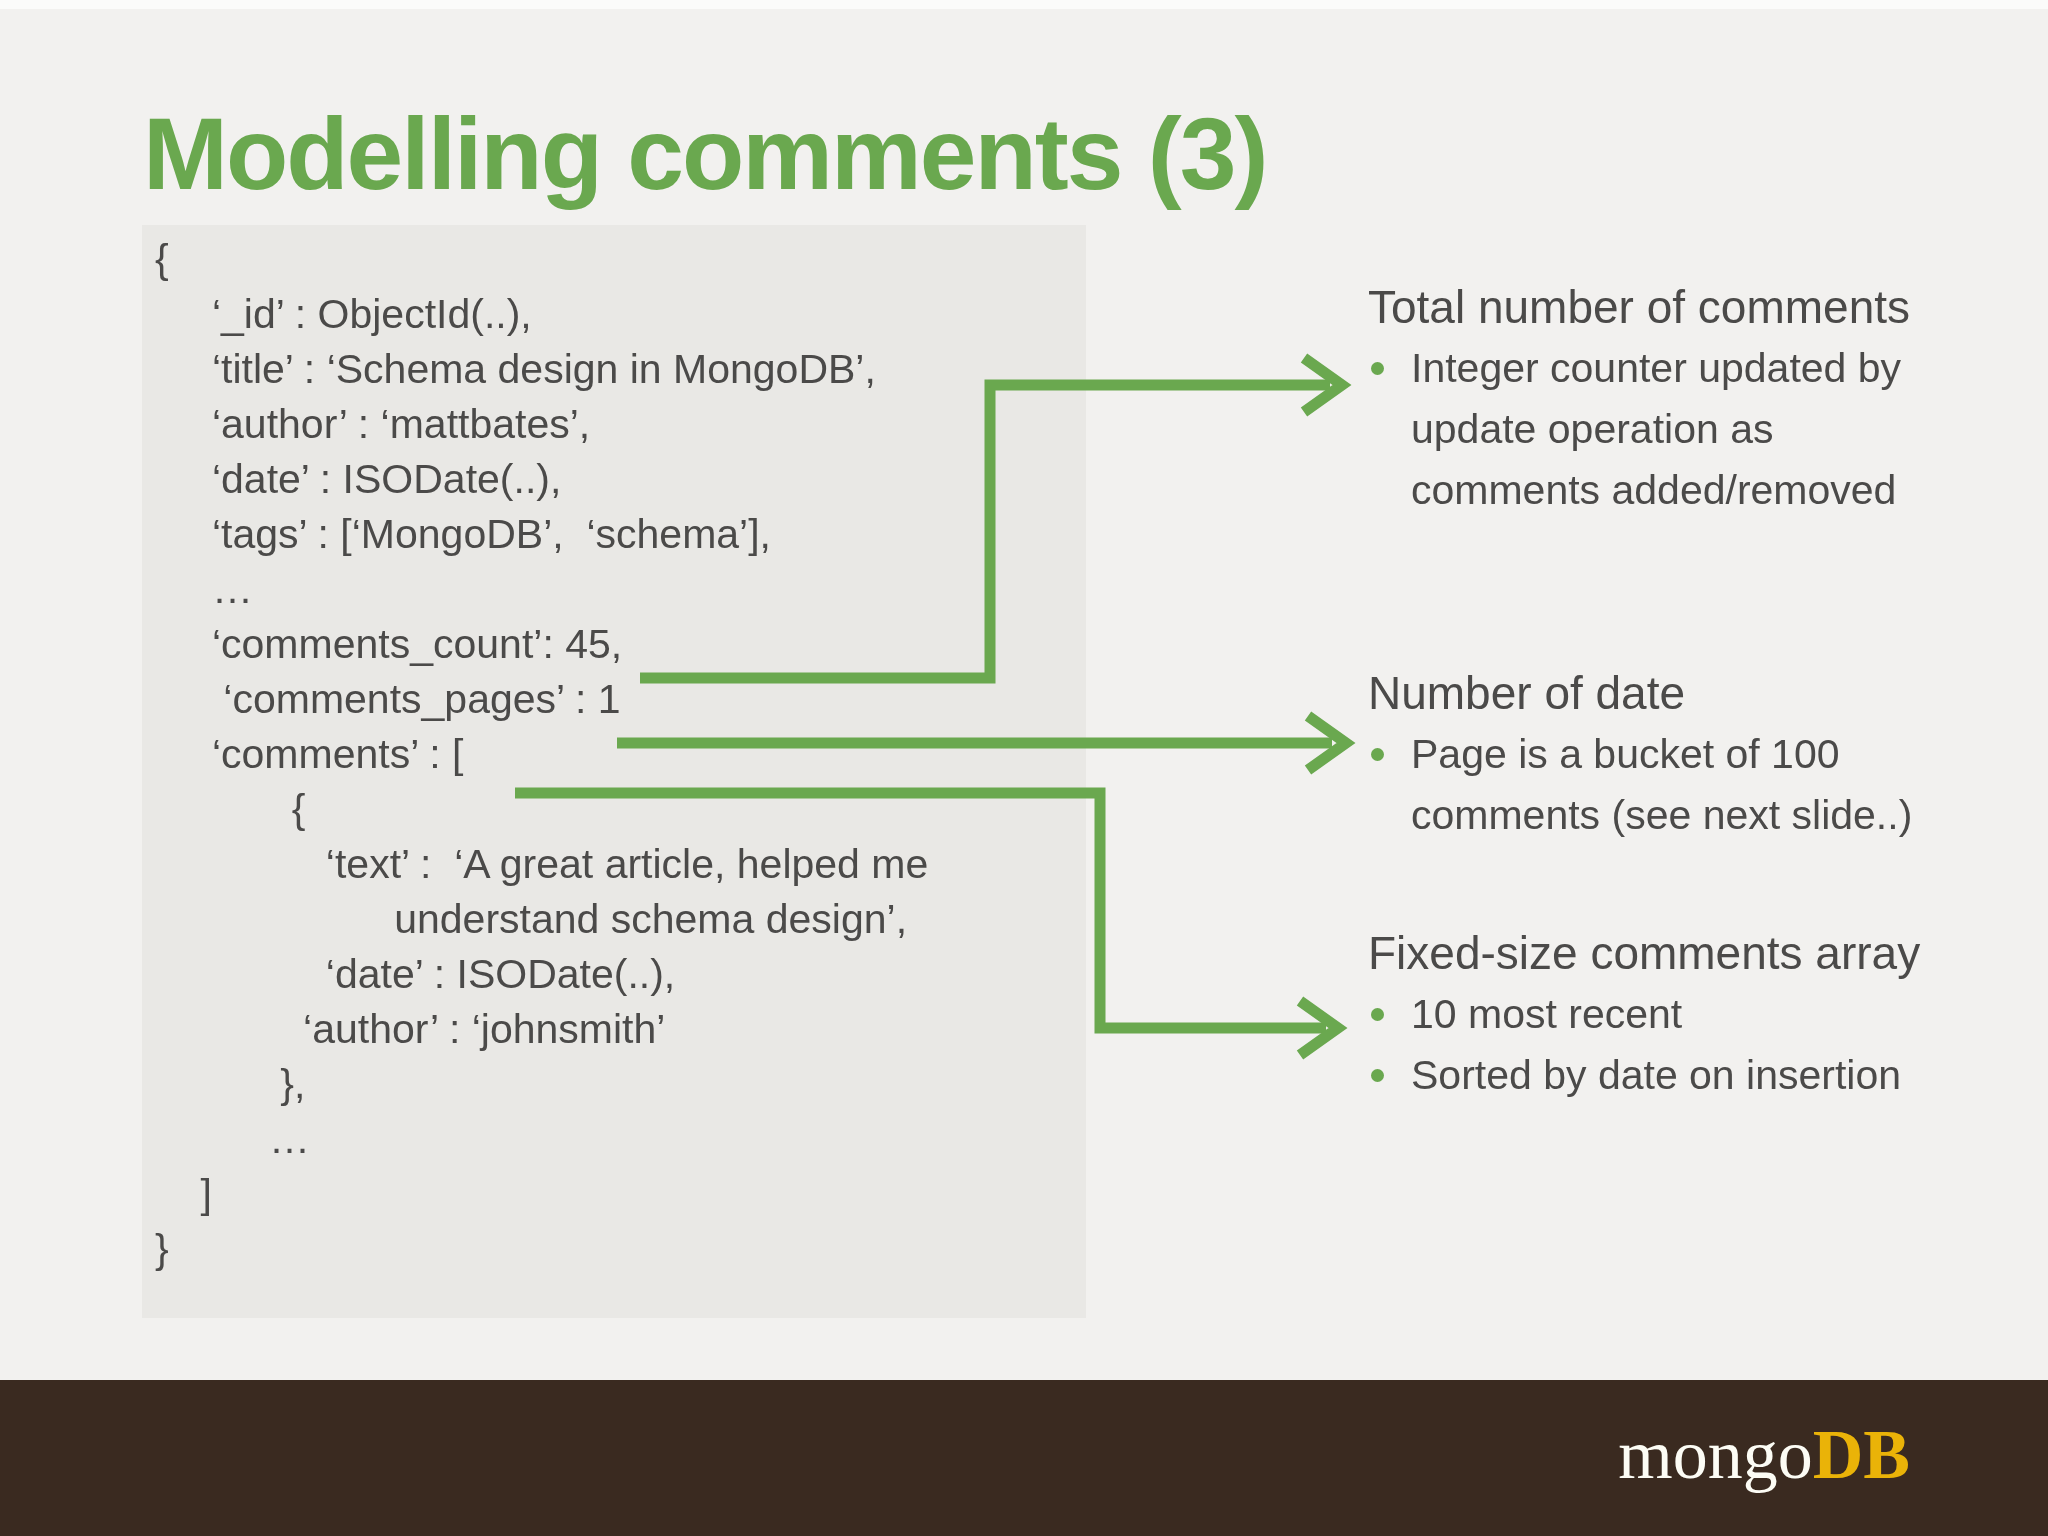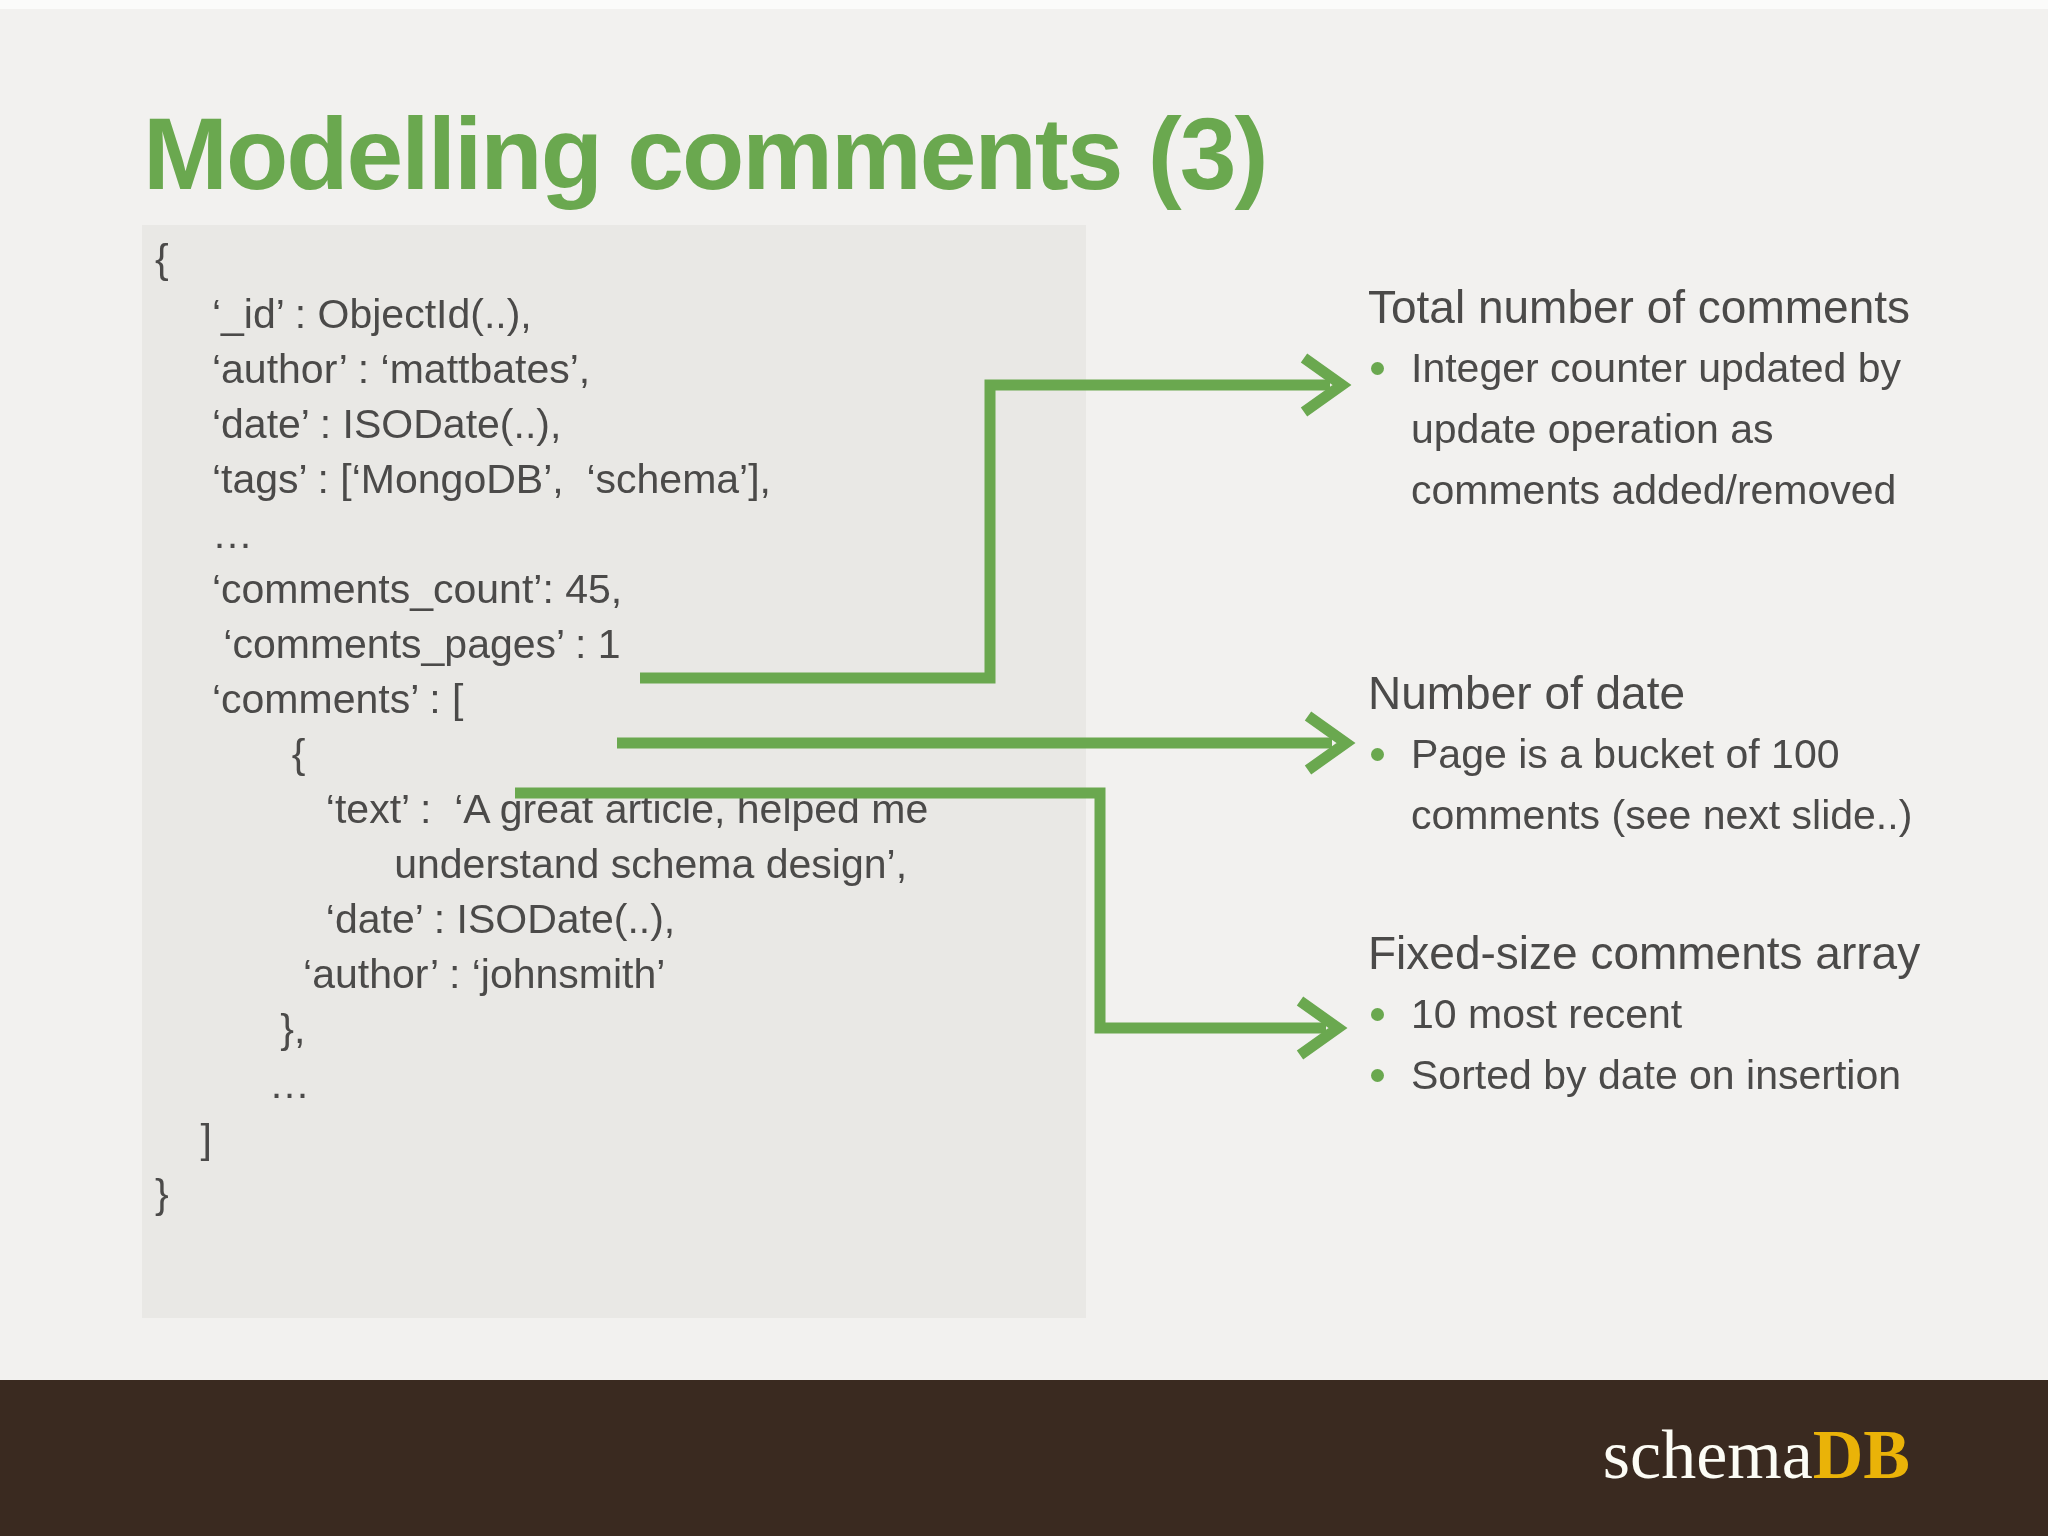--- a/index.html
+++ b/index.html
@@ -56,20 +56,21 @@
 <body>
 
 <div class="slide">
   <div class="top-strip"></div>
 
   <h1 class="title">Modelling comments (3)</h1>
 
   <div class="code-block">
       <div class="code-line">{</div>
       <div class="code-line">     ‘_id’ : ObjectId(..),</div>
+      <div class="code-line">     ‘title’ : ‘Schema design in MongoDB’,</div>
       <div class="code-line">     ‘author’ : ‘mattbates’,</div>
       <div class="code-line">     ‘date’ : ISODate(..),</div>
       <div class="code-line">     ‘tags’ : [‘MongoDB’,  ‘schema’],</div>
       <div class="code-line">     …</div>
       <div class="code-line bold">     ‘comments_count’: 45,</div>
       <div class="code-line bold">      ‘comments_pages’ : 1</div>
       <div class="code-line bold">     ‘comments’ : [</div>
       <div class="code-line bold">            {</div>
       <div class="code-line bold">               ‘text’ :  ‘A great article, helped me</div>
       <div class="code-line bold">                     understand schema design’,</div>
@@ -132,16 +133,16 @@
           <span class="dot"></span>
           <div class="bullet-lines">
             <div>Sorted by date on insertion</div>
           </div>
         </div>
       </div>
     </div>
 
   <div class="footer">
     <div class="logo">
-      <span class="logo-mongo">schema</span><span class="logo-db">DB</span>
+      <span class="logo-mongo">mongo</span><span class="logo-db">DB</span>
     </div>
   </div>
 </div>
 
 </body></html>

